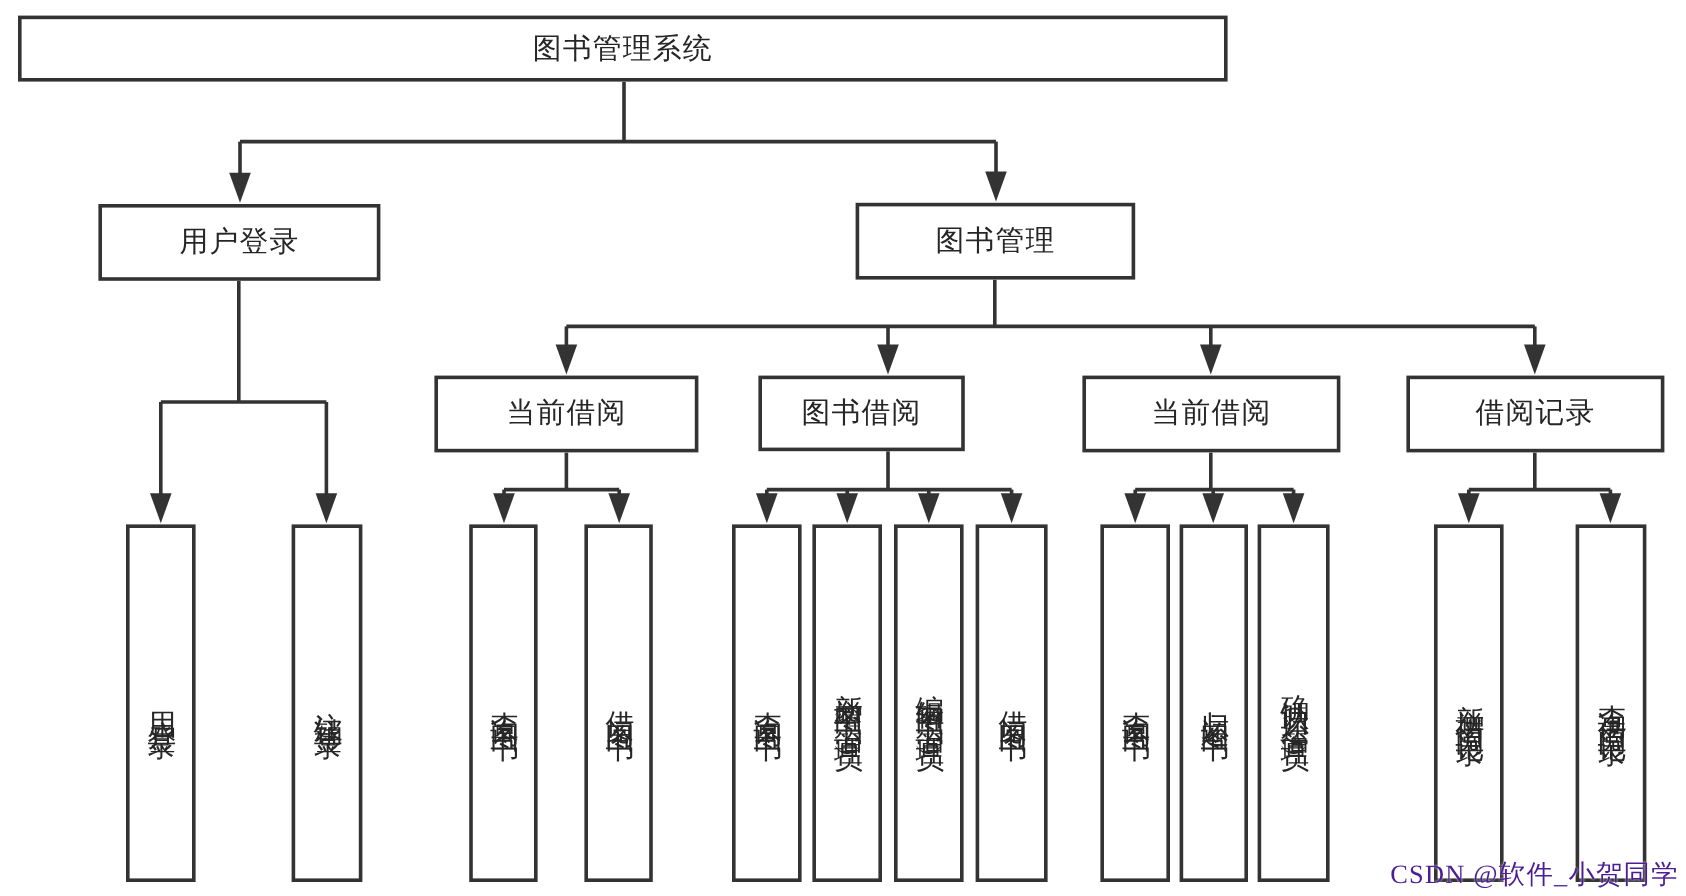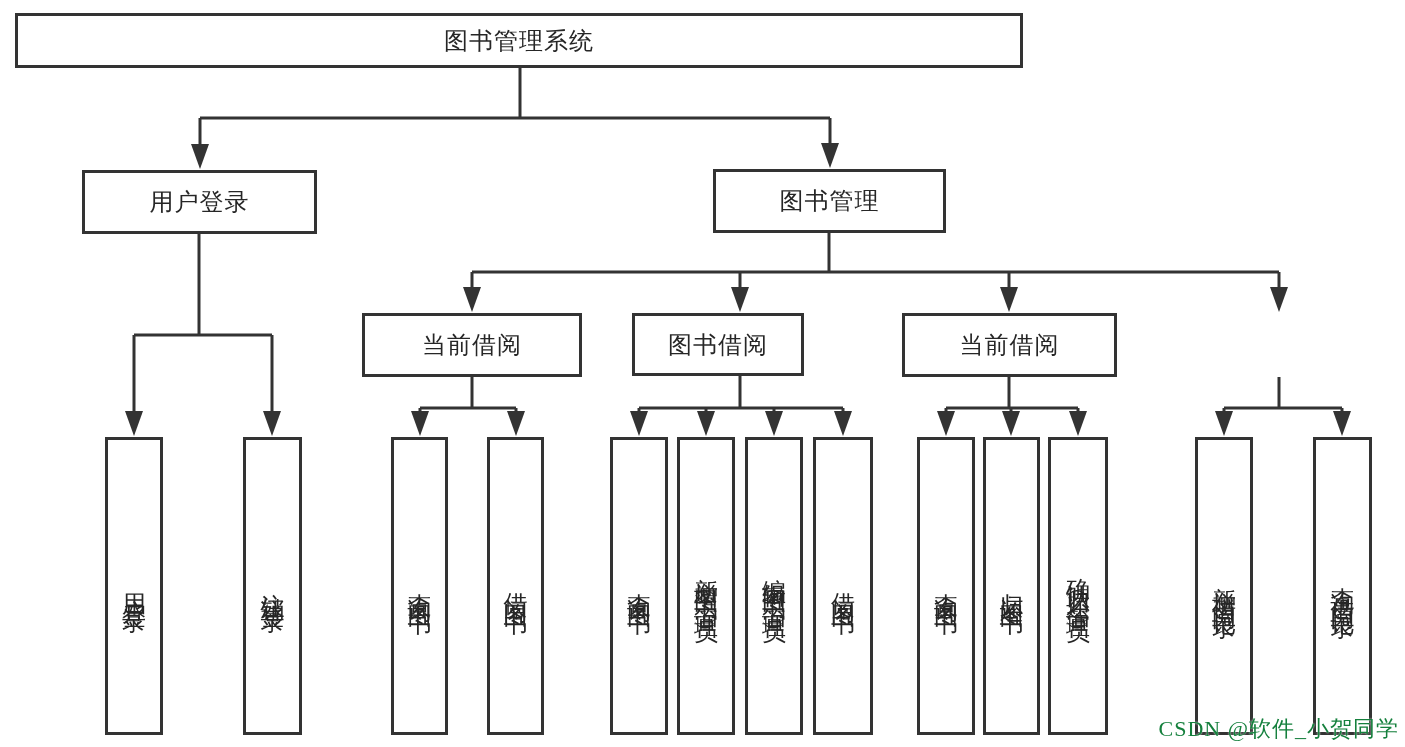--- a/index.html
+++ b/index.html
@@ -40,21 +40,21 @@
     letter-spacing: 6px;
     font-size: 24px;
     line-height: 1;
     white-space: nowrap;
   }
   .watermark {
     position: absolute;
     right: 6px;
     bottom: 3px;
     font-size: 22px;
-    color: #15803d;
+    color: #4c1d95;
     letter-spacing: 1px;
     text-shadow: 0 0 2px #ffffff;
     z-index: 5;
   }
 </style>
 </head>
 <body>
 
 <div class="stage">
 
@@ -125,20 +125,21 @@
   </svg>
 
   <div class="box" style="left:15px; top:13px; width:1008px; height:55px;">图书管理系统</div>
 
   <div class="box" style="left:82px; top:170px; width:235px; height:64px;">用户登录</div>
   <div class="box" style="left:713px; top:169px; width:233px; height:64px;">图书管理</div>
 
   <div class="box" style="left:362px; top:313px; width:220px; height:64px;">当前借阅</div>
   <div class="box" style="left:632px; top:313px; width:172px; height:63px;">图书借阅</div>
   <div class="box" style="left:902px; top:313px; width:215px; height:64px;">当前借阅</div>
+  <div class="box" style="left:1172px; top:313px; width:215px; height:64px;">借阅记录</div>
 
   <div class="box leaf" style="left:105px; width:58px;">
     <span class="vtext">用户登录</span>
   </div>
   <div class="box leaf" style="left:243px; width:59px;">
     <span class="vtext">注销登录</span>
   </div>
 
   <div class="box leaf" style="left:391px; width:57px;">
     <span class="vtext">查询图书</span>

